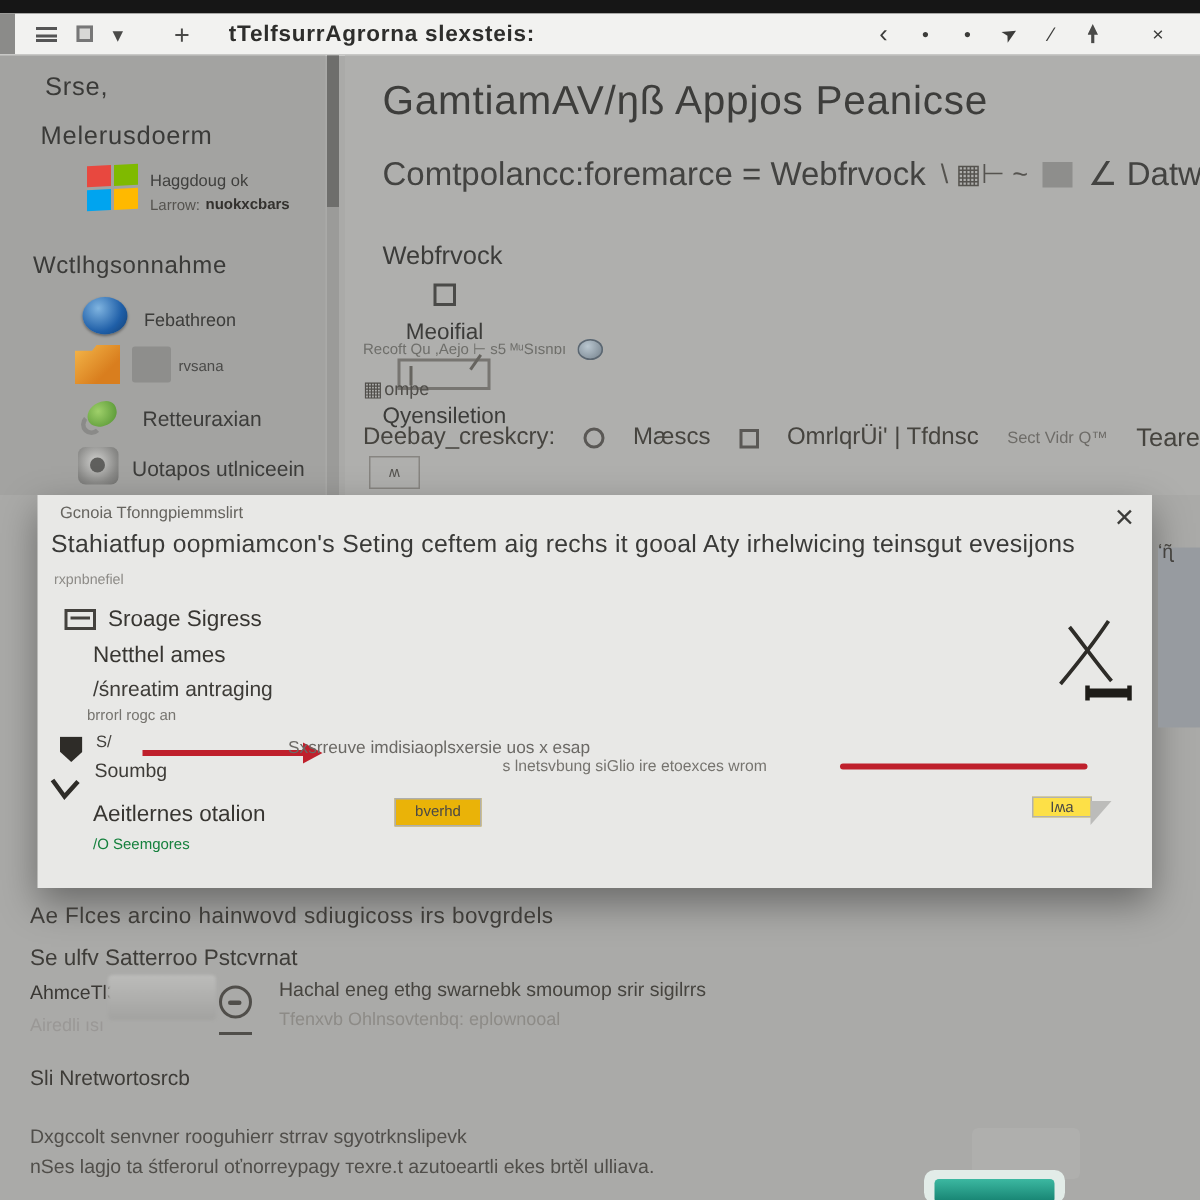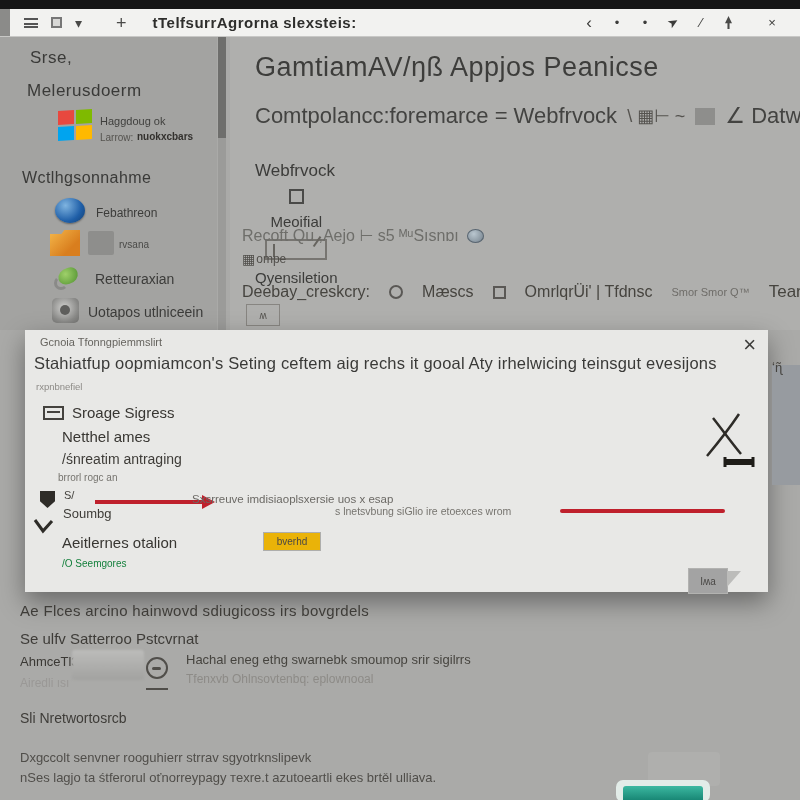--- a/index.html
+++ b/index.html
@@ -60,21 +60,21 @@
            display:flex; align-items:center; gap:10px; }
   .m-sub .marks { font-size:18px; color:#55534f; }
   .m-sub .graybox { width:20px; height:17px; background:#8e8e8c; flex:0 0 auto; }
   .m-section { left:255px; top:161px; font-size:17px; color:#3c3c3a; }
   .opt-row { left:255px; top:189px; display:flex; align-items:center; gap:9px; font-size:15px; color:#3c3c3a;flex-direction:column; }
   .cbx { width:15px; height:15px; border:2px solid #4a4a48; background:transparent; }
   .ipt { width:62px; height:21px; border:2px solid #777571; position:relative; }
   .ipt::before { content:""; position:absolute; left:6px; top:3px; width:2px; height:13px; background:#66645f; }
   .ipt::after { content:""; position:absolute; right:-4px; top:-2px; width:12px; height:12px;
                 border-left:2px solid #66645f; transform:rotate(35deg); }
-  .muted-row { left:242px; top:226px; width:558px; font-size:16px; color:#6e6e6a; white-space:nowrap; overflow:hidden;
+  .muted-row { left:242px; top:226px; width:558px; font-size:10px; color:#6e6e6a; white-space:nowrap; overflow:hidden;
                display:flex; align-items:center; gap:8px; }
   .mini-globe { width:17px; height:14px; border-radius:50%; flex:0 0 auto;
                 background:radial-gradient(circle at 40% 35%,#b9c6cf,#6d7a85); box-shadow:inset 0 0 0 1px #5b6670; }
   .grid-row { left:242px; top:251px; font-size:12px; color:#504e4a; display:flex; gap:1px; align-items:center; }
   .grid-row .g-ic { font-size:14px; }
   .delay-row { left:242px; top:282px; width:558px; display:flex; align-items:center; gap:19px;
                font-size:16px; color:#46443f; white-space:nowrap; overflow:hidden; }
   .radio { width:14px; height:14px; border:2px solid #5a5855; border-radius:50%; flex:0 0 auto; }
   .cbx2 { width:13px; height:13px; border:2px solid #5a5855; flex:0 0 auto; }
   .delay-row .sm { font-size:11px; color:#6e6c68; }
@@ -102,22 +102,22 @@
   .red-arrow::after { content:""; position:absolute; right:-12px; top:-5px;
                       border-left:13px solid #bf202c; border-top:7px solid transparent; border-bottom:7px solid transparent; }
   .dlg-arrownote { left:167px; top:163px; font-size:11.5px; color:#6b6965; }
   .dlg-settings { left:38px; top:176px; font-size:13px; color:#3e3c38; }
   .dlg-note2 { left:310px; top:175px; font-size:10.5px; color:#76746f; }
   .red-line { left:535px; top:179px; width:165px; height:4px; background:#bf202c; border-radius:2px; }
   .dlg-opt { left:37px; top:204px; font-size:15px; color:#383632; }
   .dlg-btn { left:238px; top:202px; width:58px; height:19px; background:#eab308; border:1px solid #aeaeac;
              font-size:10px; color:#4a4846; display:flex; align-items:center; justify-content:center; }
   .dlg-last { left:37px; top:228px; font-size:10px; color:#15803d; }
-  .dlg-btn2 { left:663px; top:201px; width:40px; height:26px; background:#a3a3a3; border:1px solid #b2b2b0;
-              font-size:10px; color:#4a4846; display:flex; align-items:center; justify-content:center;margin-top:37px; }
+  .dlg-btn2 { left:663px; top:201px; width:40px; height:14px; background:#fde047; border:1px solid #b2b2b0;
+              font-size:10px; color:#4a4846; display:flex; align-items:center; justify-content:center; }
   .dlg-btn2::after { content:""; position:absolute; right:-14px; top:2px;
                      border-left:14px solid #bcbcba; border-bottom:16px solid transparent; }
   .hand-x { left:670px; top:82px; }
 
   
   .right-strip { left:772px; top:365px; width:28px; height:120px; background:#979ba0; }
   .stray { left:772px; top:360px; font-size:13px; color:#44423e; }
 
   
   .f-line1 { left:20px; top:602px; font-size:15px; color:#3e3c38; letter-spacing:.3px; }
@@ -220,21 +220,21 @@
   <span class="g-ic">▦</span>
   <span>ompe</span>
 </div>
 
 <div class="abs delay-row">
   <span>Deebay_creskcry:</span>
   <span class="radio"></span>
   <span>Mæscs</span>
   <span class="cbx2"></span>
   <span>OmrlqrÜi' | Tfdnsc</span>
-  <span class="sm">Smor Smor Q™</span>
+  <span class="sm">Sect Vidr Q™</span>
   <span class="lg">Teare R|</span>
 </div>
 
 <div class="abs small-input">ʍ</div>
 
 <div class="abs dialog">
   <div class="abs dlg-kicker">Gcnoia Tfonngpiemmslirt</div>
   <div class="abs dlg-close">×</div>
   <div class="abs dlg-title">Stahiatfup oopmiamcon's Seting ceftem aig rechs it gooal Aty irhelwicing teinsgut evesijons</div>
   <div class="abs dlg-subtitle">rxpnbnefiel</div>

